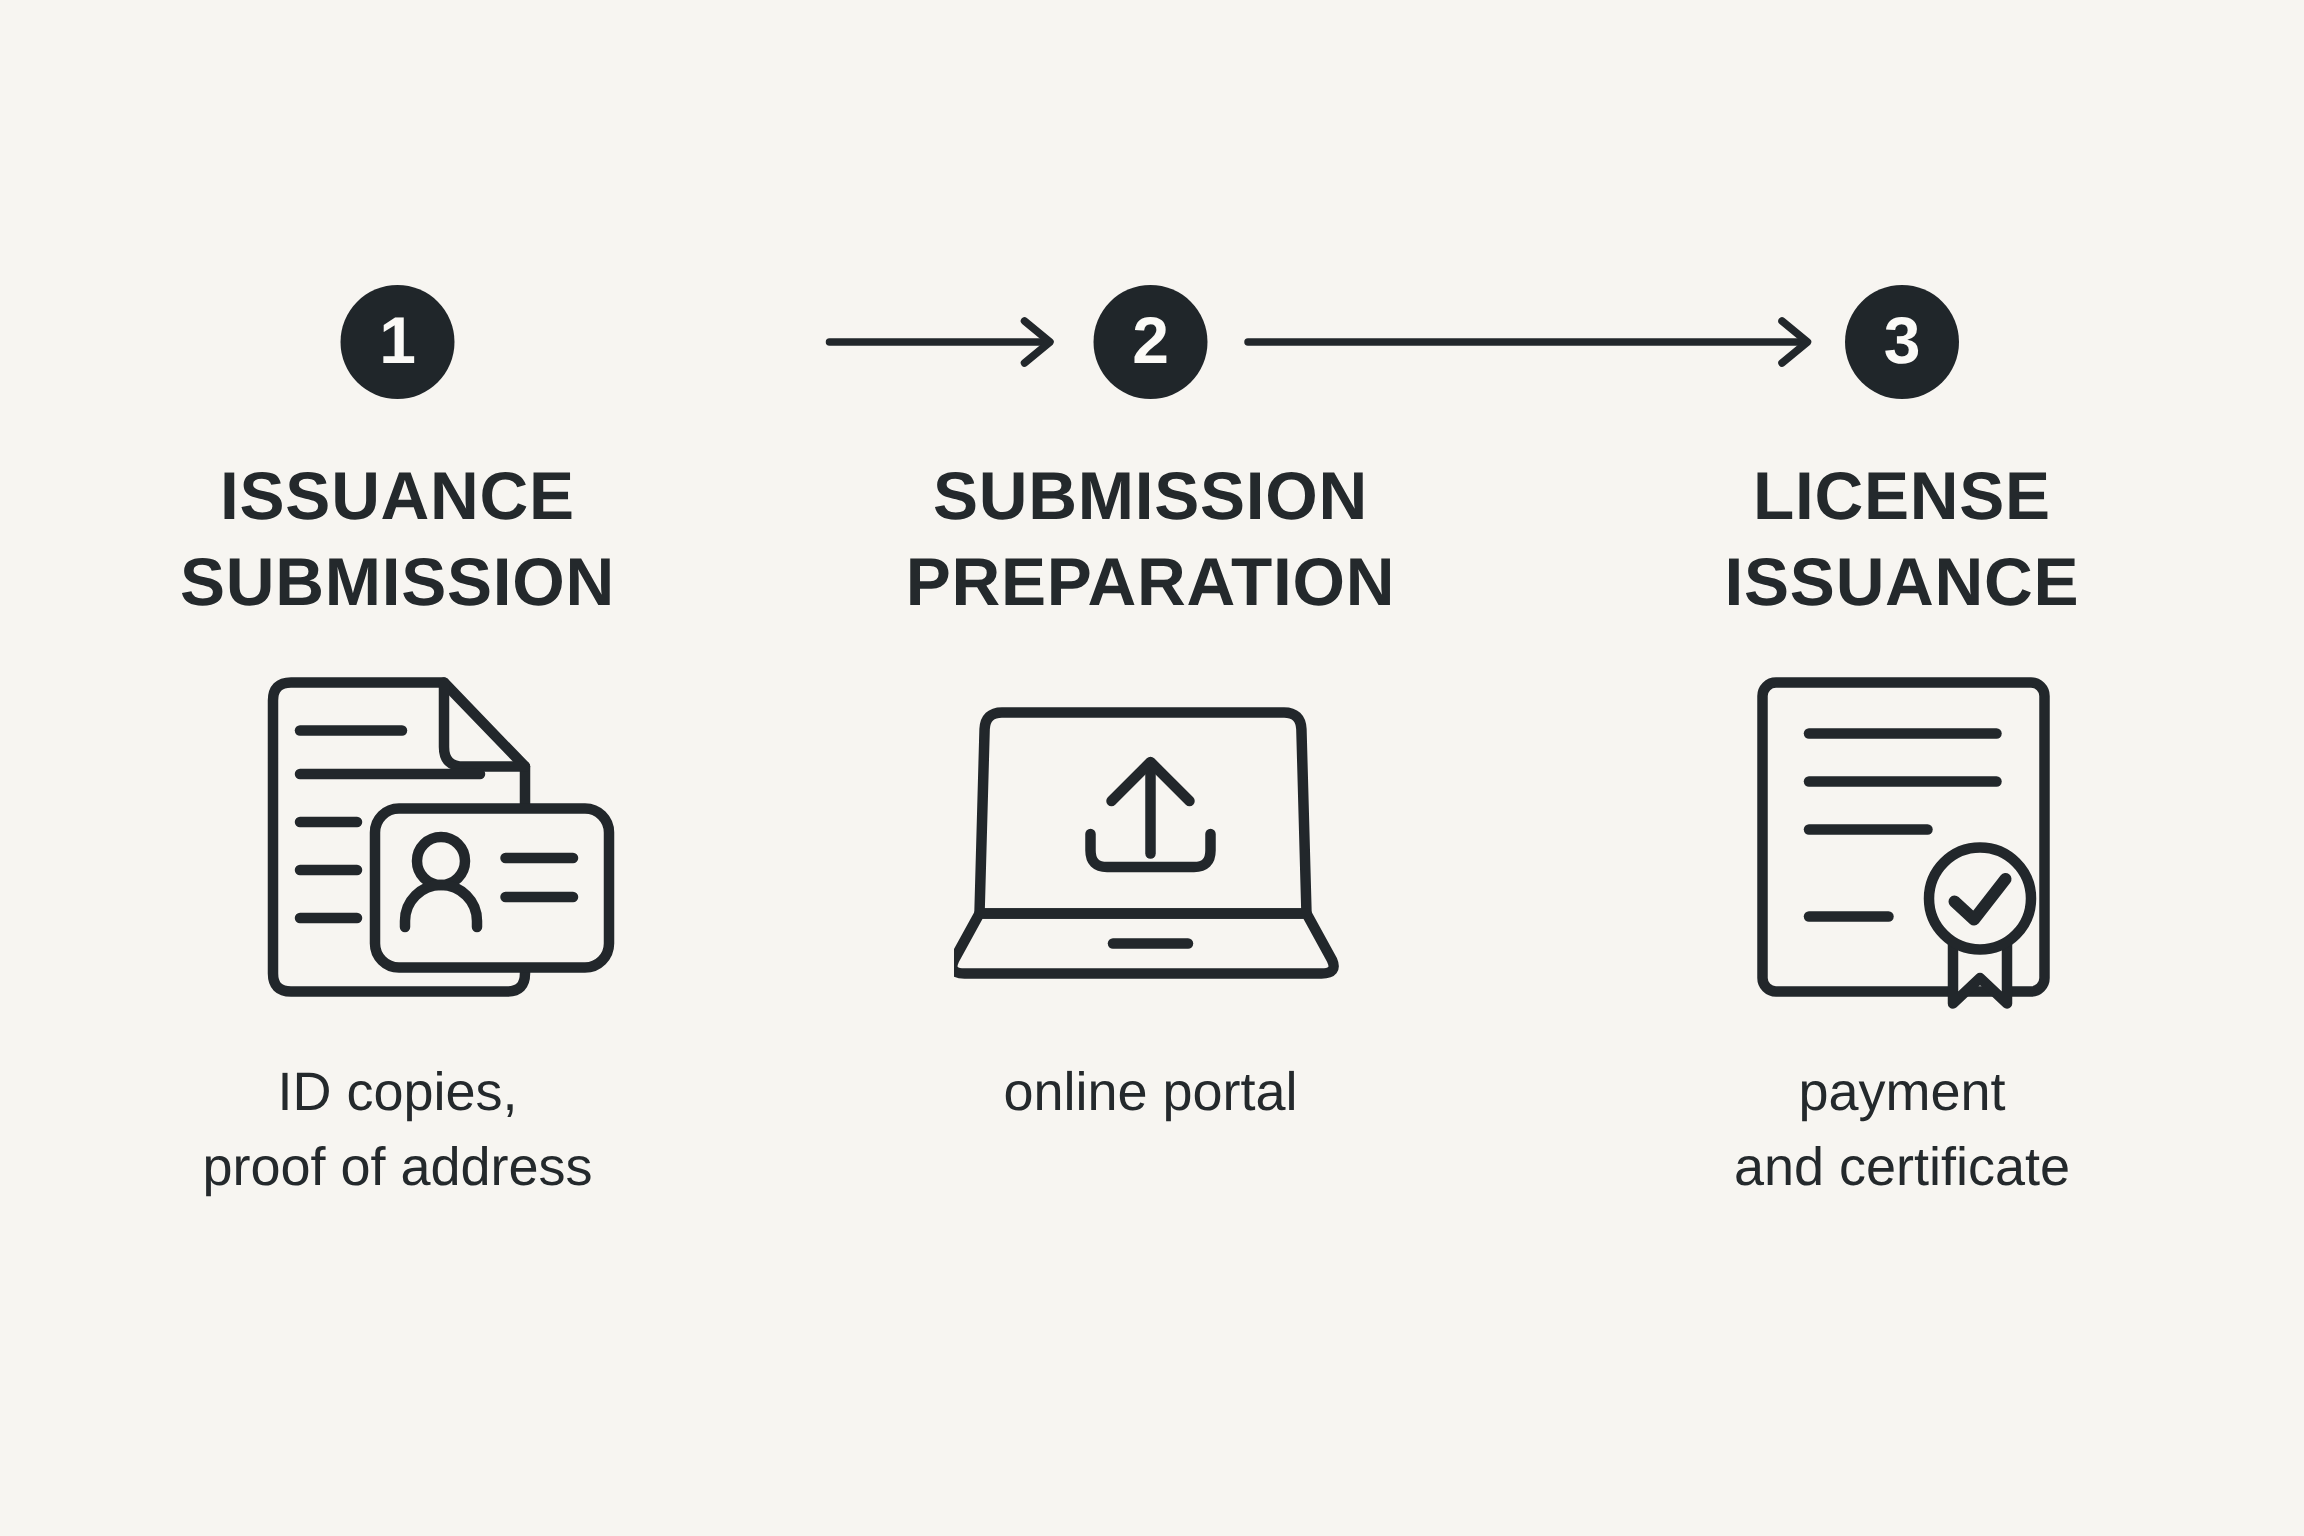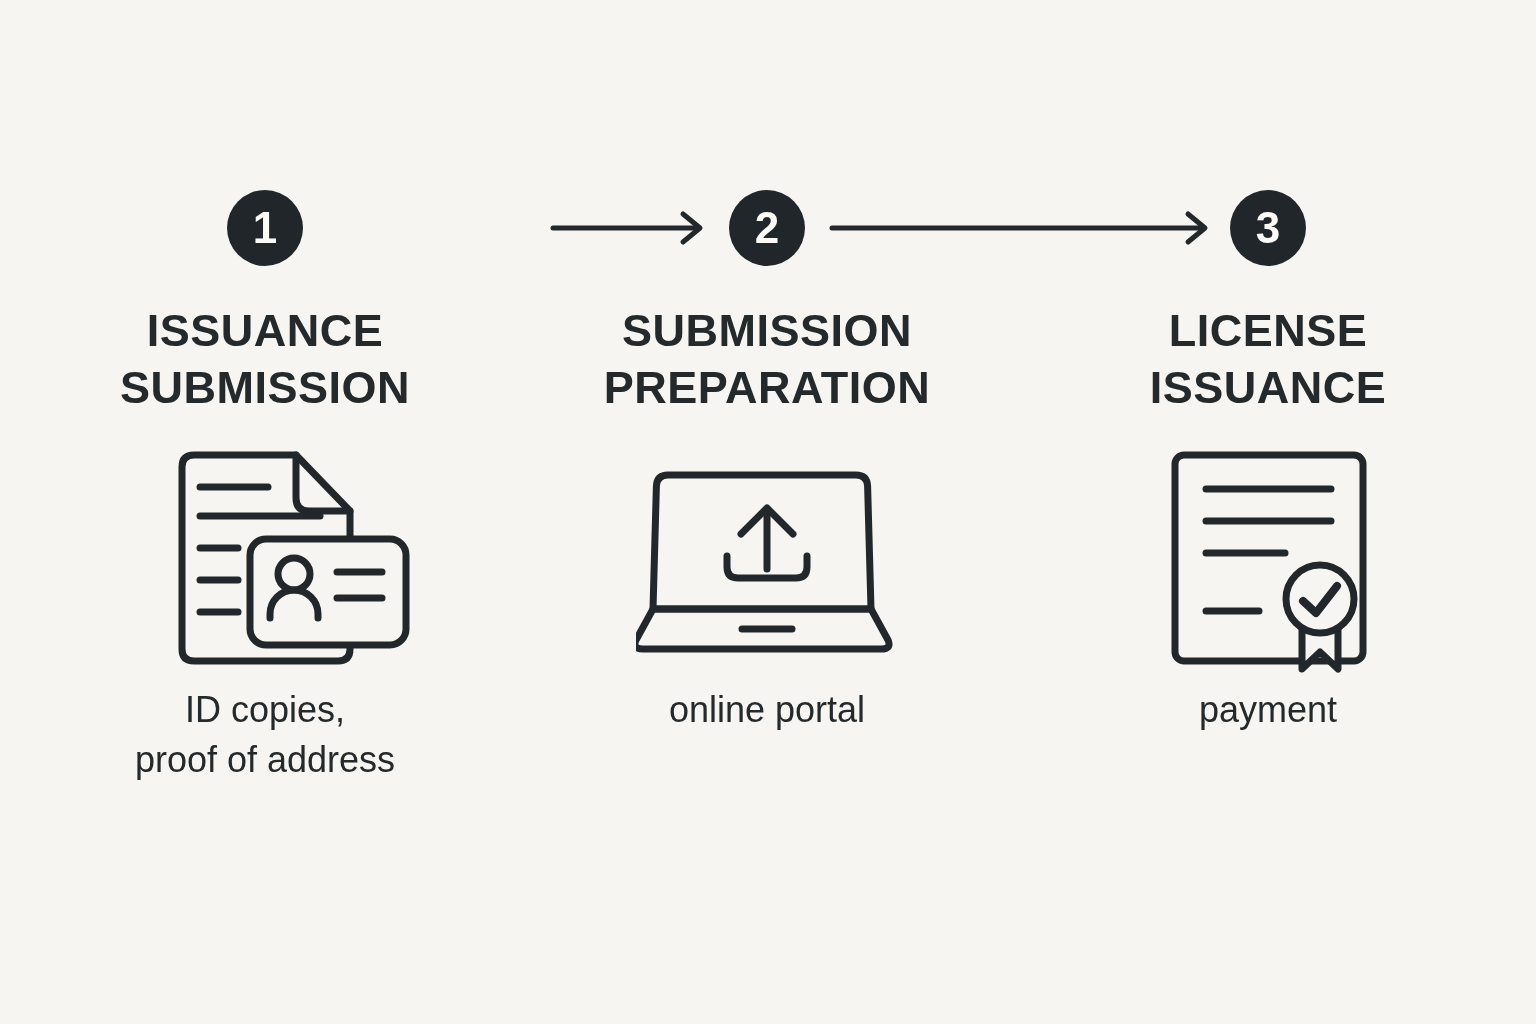--- a/index.html
+++ b/index.html
@@ -47,21 +47,21 @@
     top: 302px;
     width: 100%;
     font-size: 45px;
     line-height: 57px;
     font-weight: 700;
     color: #24292c;
     letter-spacing: 0.5px;
   }
   .step-caption {
     position: absolute;
-    top: 685px;
+    top: 703px;
     width: 100%;
     font-size: 36px;
     line-height: 50px;
     font-weight: 400;
     color: #24292c;
   }
   .step-title span, .step-caption span { display: block; }
 
   .icon-wrap { position: absolute; }
   .icon-doc  { left: 170px; top: 451px; }
@@ -129,20 +129,21 @@
     </div>
   </div>
 
   <div class="col col-3">
     <div class="step-title">
       <span>LICENSE</span>
       <span>ISSUANCE</span>
     </div>
     <div class="step-caption">
       <span>payment</span>
+      <span>and certificate</span>
     </div>
   </div>
 
   <div class="icon-wrap icon-doc">
     <svg width="240" height="214" viewBox="0 0 240 214">
       <path class="ink" stroke-width="7" d="M126,4 H24 Q12,4 12,16 V198 Q12,210 24,210 H168 Q180,210 180,198 V60 L126,4 Z"></path>
       <path class="ink" stroke-width="7" d="M126,4 V47 Q126,60 139,60 H180"></path>
       <line class="ink" x1="30" y1="36" x2="98" y2="36" stroke-width="7"></line>
       <line class="ink" x1="30" y1="65" x2="150" y2="65" stroke-width="7"></line>
       <line class="ink" x1="30" y1="97" x2="68" y2="97" stroke-width="7"></line>

